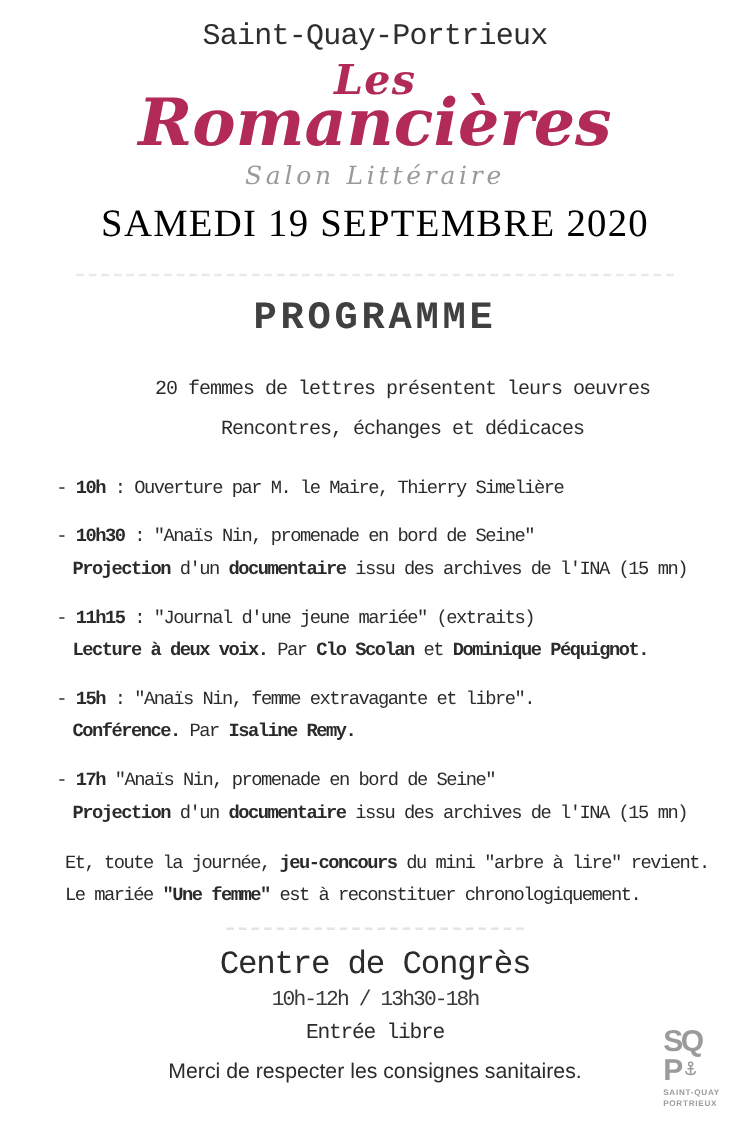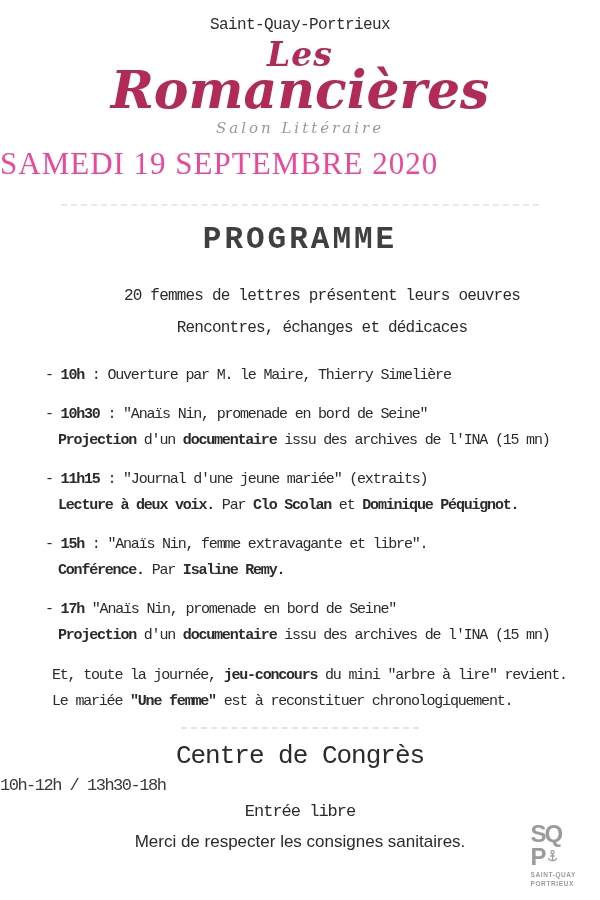--- a/index.html
+++ b/index.html
@@ -5,38 +5,38 @@
   html,body { margin:0; padding:0; background:#ffffff; }
   .page {
     position:relative; width:600px; height:900px; margin:0 auto;
     background:#ffffff; overflow:hidden;
     font-family:"Liberation Mono", monospace; color:#2b2b2b;
   }
   .b { font-weight:bold; }
 
   .town {
     padding-top:16px; text-align:center;
-    font-size:16px; letter-spacing:-0.6px; color:#2e2e2e;
+    font-size:24px; letter-spacing:-0.6px; color:#2e2e2e;
   }
   .logo {
     margin-top:4px; text-align:center; line-height:1;
     font-family:"DejaVu Serif", serif; font-style:italic; font-weight:bold;
     color:#b22a58;
   }
   .logo-line1 { display:block; font-size:33px; margin-bottom:-7px; letter-spacing:1px; }
   .logo-line2 { display:block; font-size:52px; letter-spacing:0px; }
   .logo-sub {
     margin-top:3px; text-align:center;
     font-family:"DejaVu Serif", serif; font-style:italic;
-    color:#9a9a9a; font-size:15px; letter-spacing:3px;
+    color:#9a9a9a; font-size:20px; letter-spacing:3px;
   }
   .date {
-    margin-top:9px; text-align:left;
+    margin-top:9px; text-align:center;
     font-family:"Liberation Serif", serif;
-    font-size:31px; color:#ec4899; letter-spacing:1px;
+    font-size:31px; color:#000000; letter-spacing:1px;
   }
   .divider {
     border:none; border-top:2px dashed #e9e9e9;
     width:478px; margin:22px auto 0 auto;
   }
   .divider.short { width:238px; margin:12px auto 0 auto; border-top-color:#e4e4e4; }
 
   .prog-title {
     margin-top:16px; text-align:center;
     font-size:31px; font-weight:bold; letter-spacing:3px; color:#404040;
@@ -53,21 +53,21 @@
   }
   .pitem { margin-bottom:13px; padding-left:13px; }
   .pitem .pline:first-child { margin-left:-13px; }
 
   .note {
     margin:14px 16px 0 52px;
     font-size:15px; letter-spacing:-1.2px; line-height:26px;
   }
 
   .venue { margin-top:12px; text-align:center; font-size:26px; letter-spacing:-1px; color:#2b2b2b; }
-  .hours { margin-top:5px; font-size:17px; letter-spacing:-1.5px; color:#3a3a3a; }
+  .hours { margin-top:5px; text-align:center; font-size:17px; letter-spacing:-1.5px; color:#3a3a3a; }
   .admission { margin-top:7px; text-align:center; font-size:17px; letter-spacing:-1px; color:#2b2b2b; }
   .notice {
     margin-top:11px; text-align:center;
     font-family:"Liberation Sans", sans-serif;
     font-size:17px; color:#2b2b2b;
   }
 
   .city-logo {
     position:absolute; right:24px; bottom:12px;
     color:#9b9b9b; font-family:"Liberation Sans", sans-serif; text-align:left;

